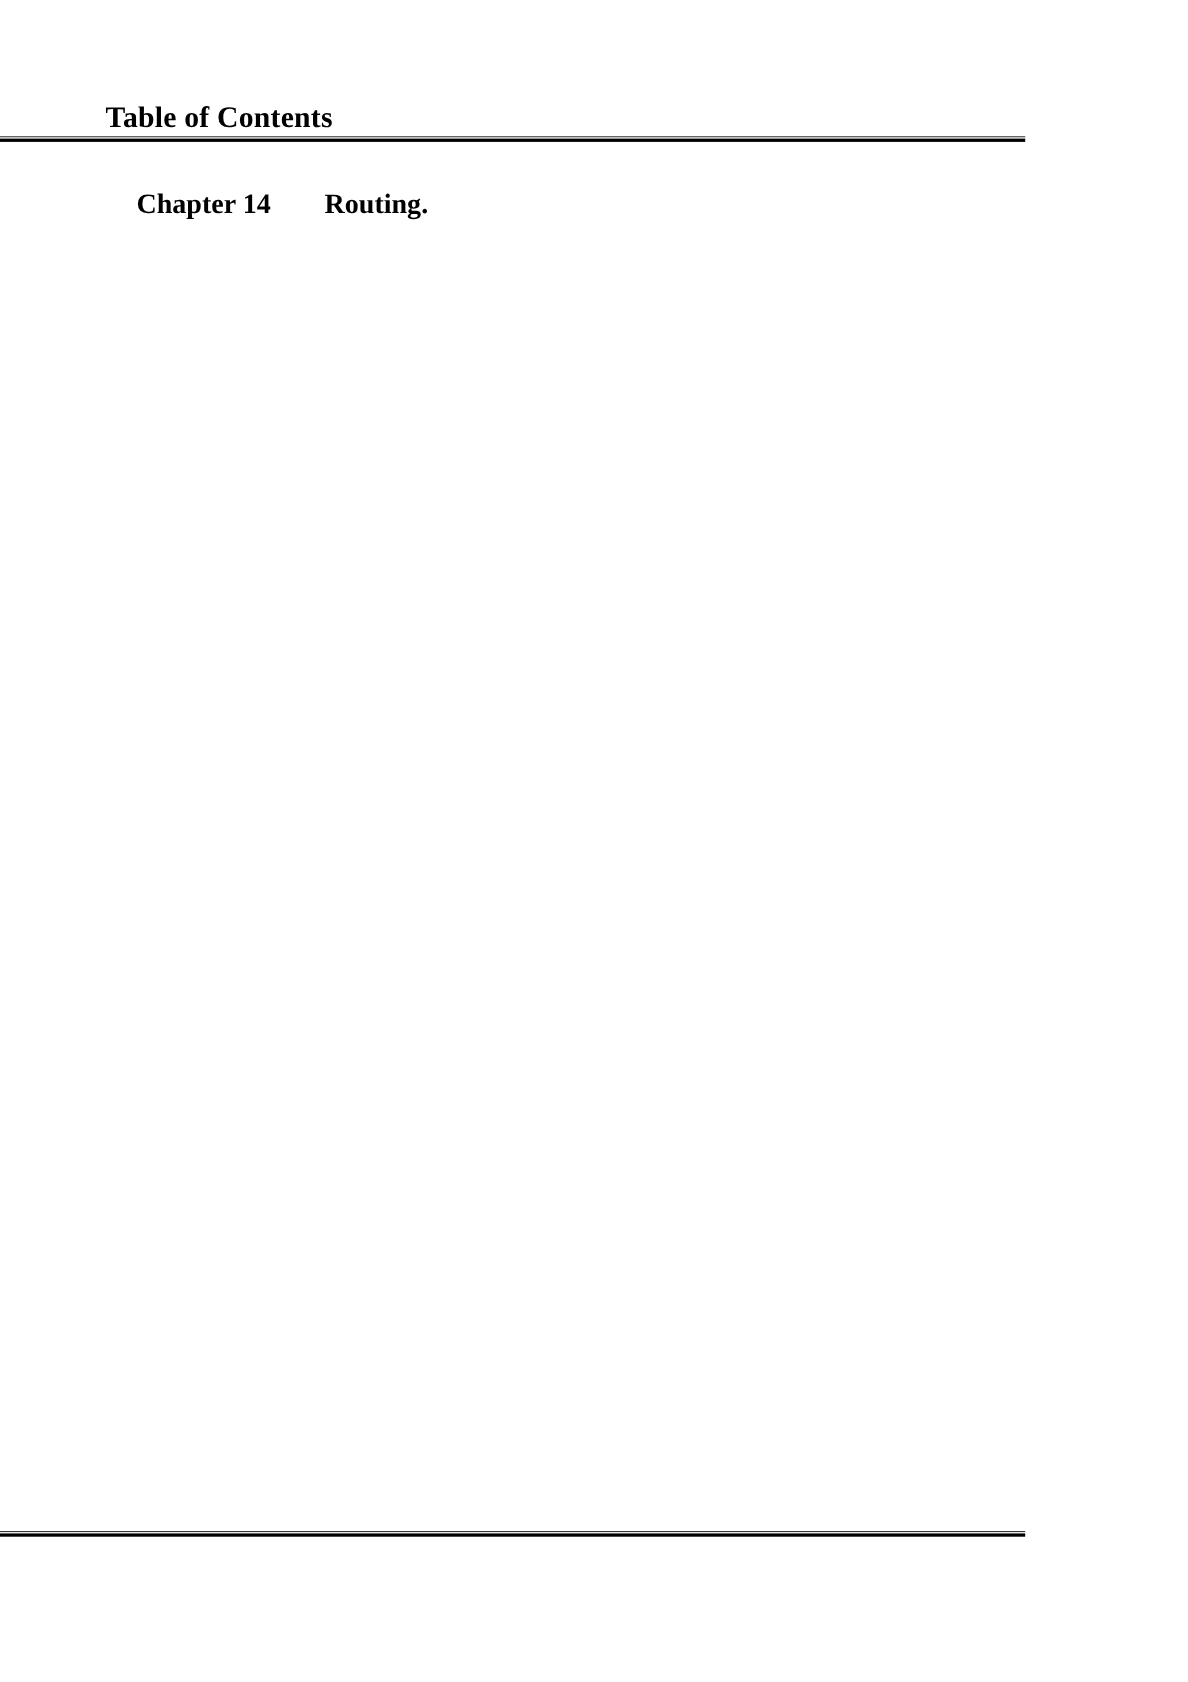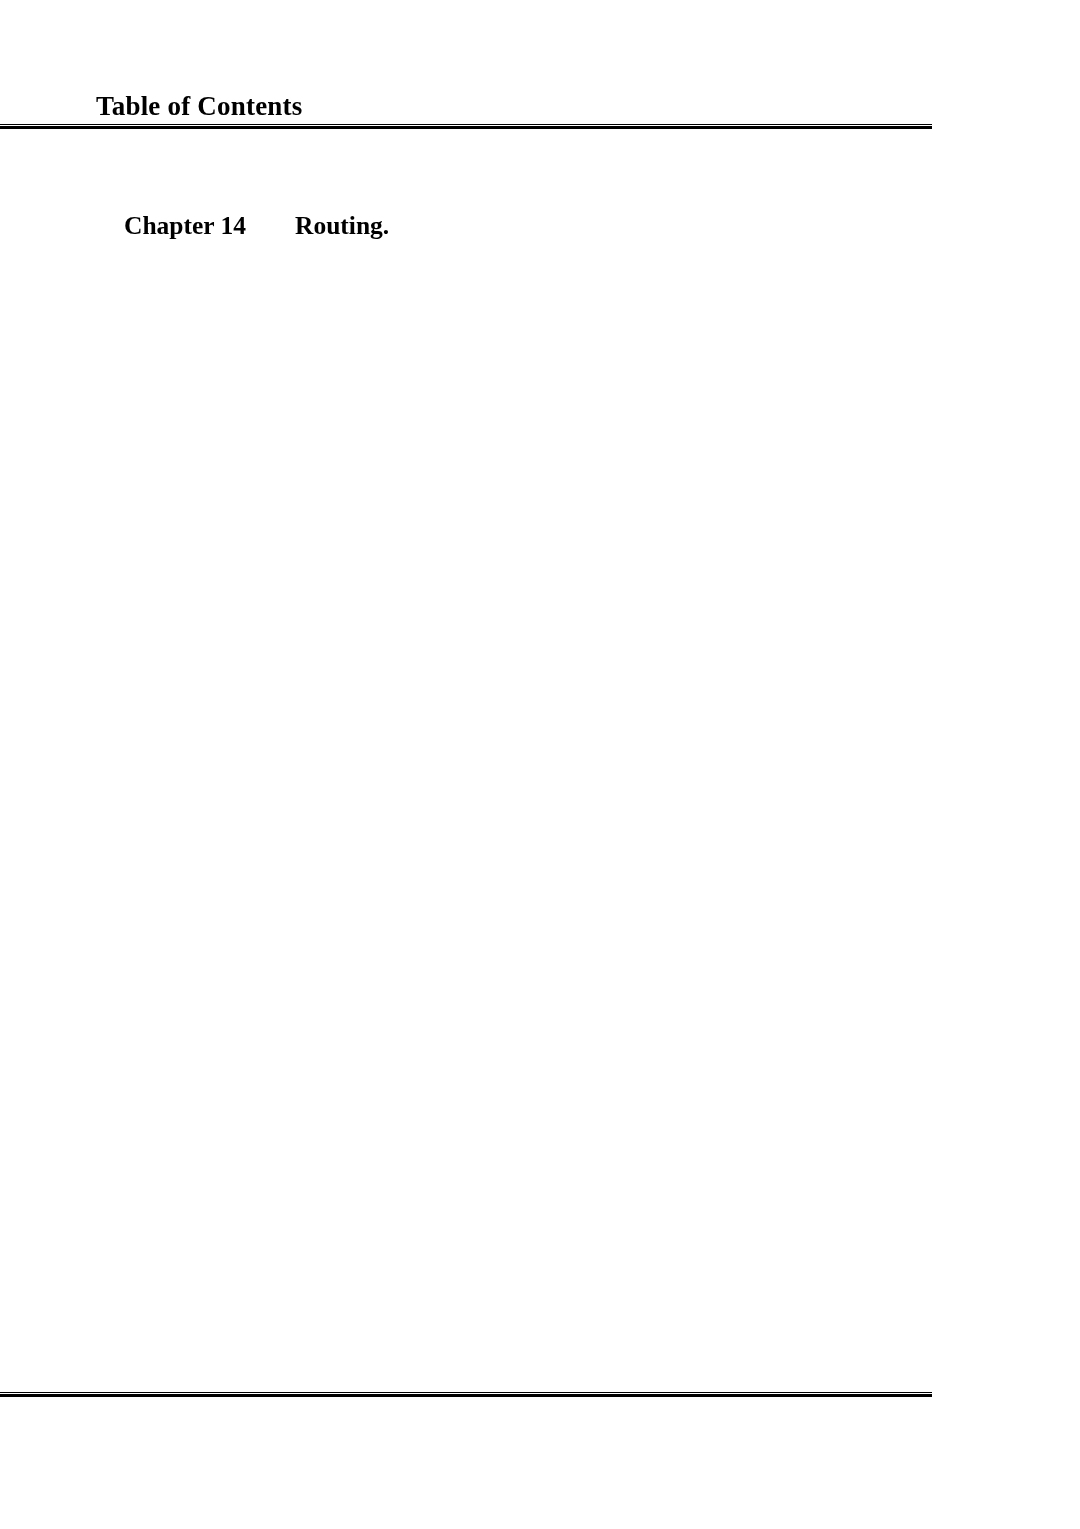--- a/index.html
+++ b/index.html
@@ -90,21 +90,20 @@
     line-height: 1.22;
   }
   .row.chapter .num {
     flex: 0 0 auto;
     min-width: 171px;
     white-space: nowrap;
   }
   .row.chapter .title {
     flex: 0 0 auto;
     white-space: nowrap;
-    margin-top: 40px;
   }
   .row.chapter .page {
     flex: 0 0 auto;
     white-space: nowrap;
     padding-left: 5px;
     min-width: 29px;
     text-align: right;
   }
 
   

